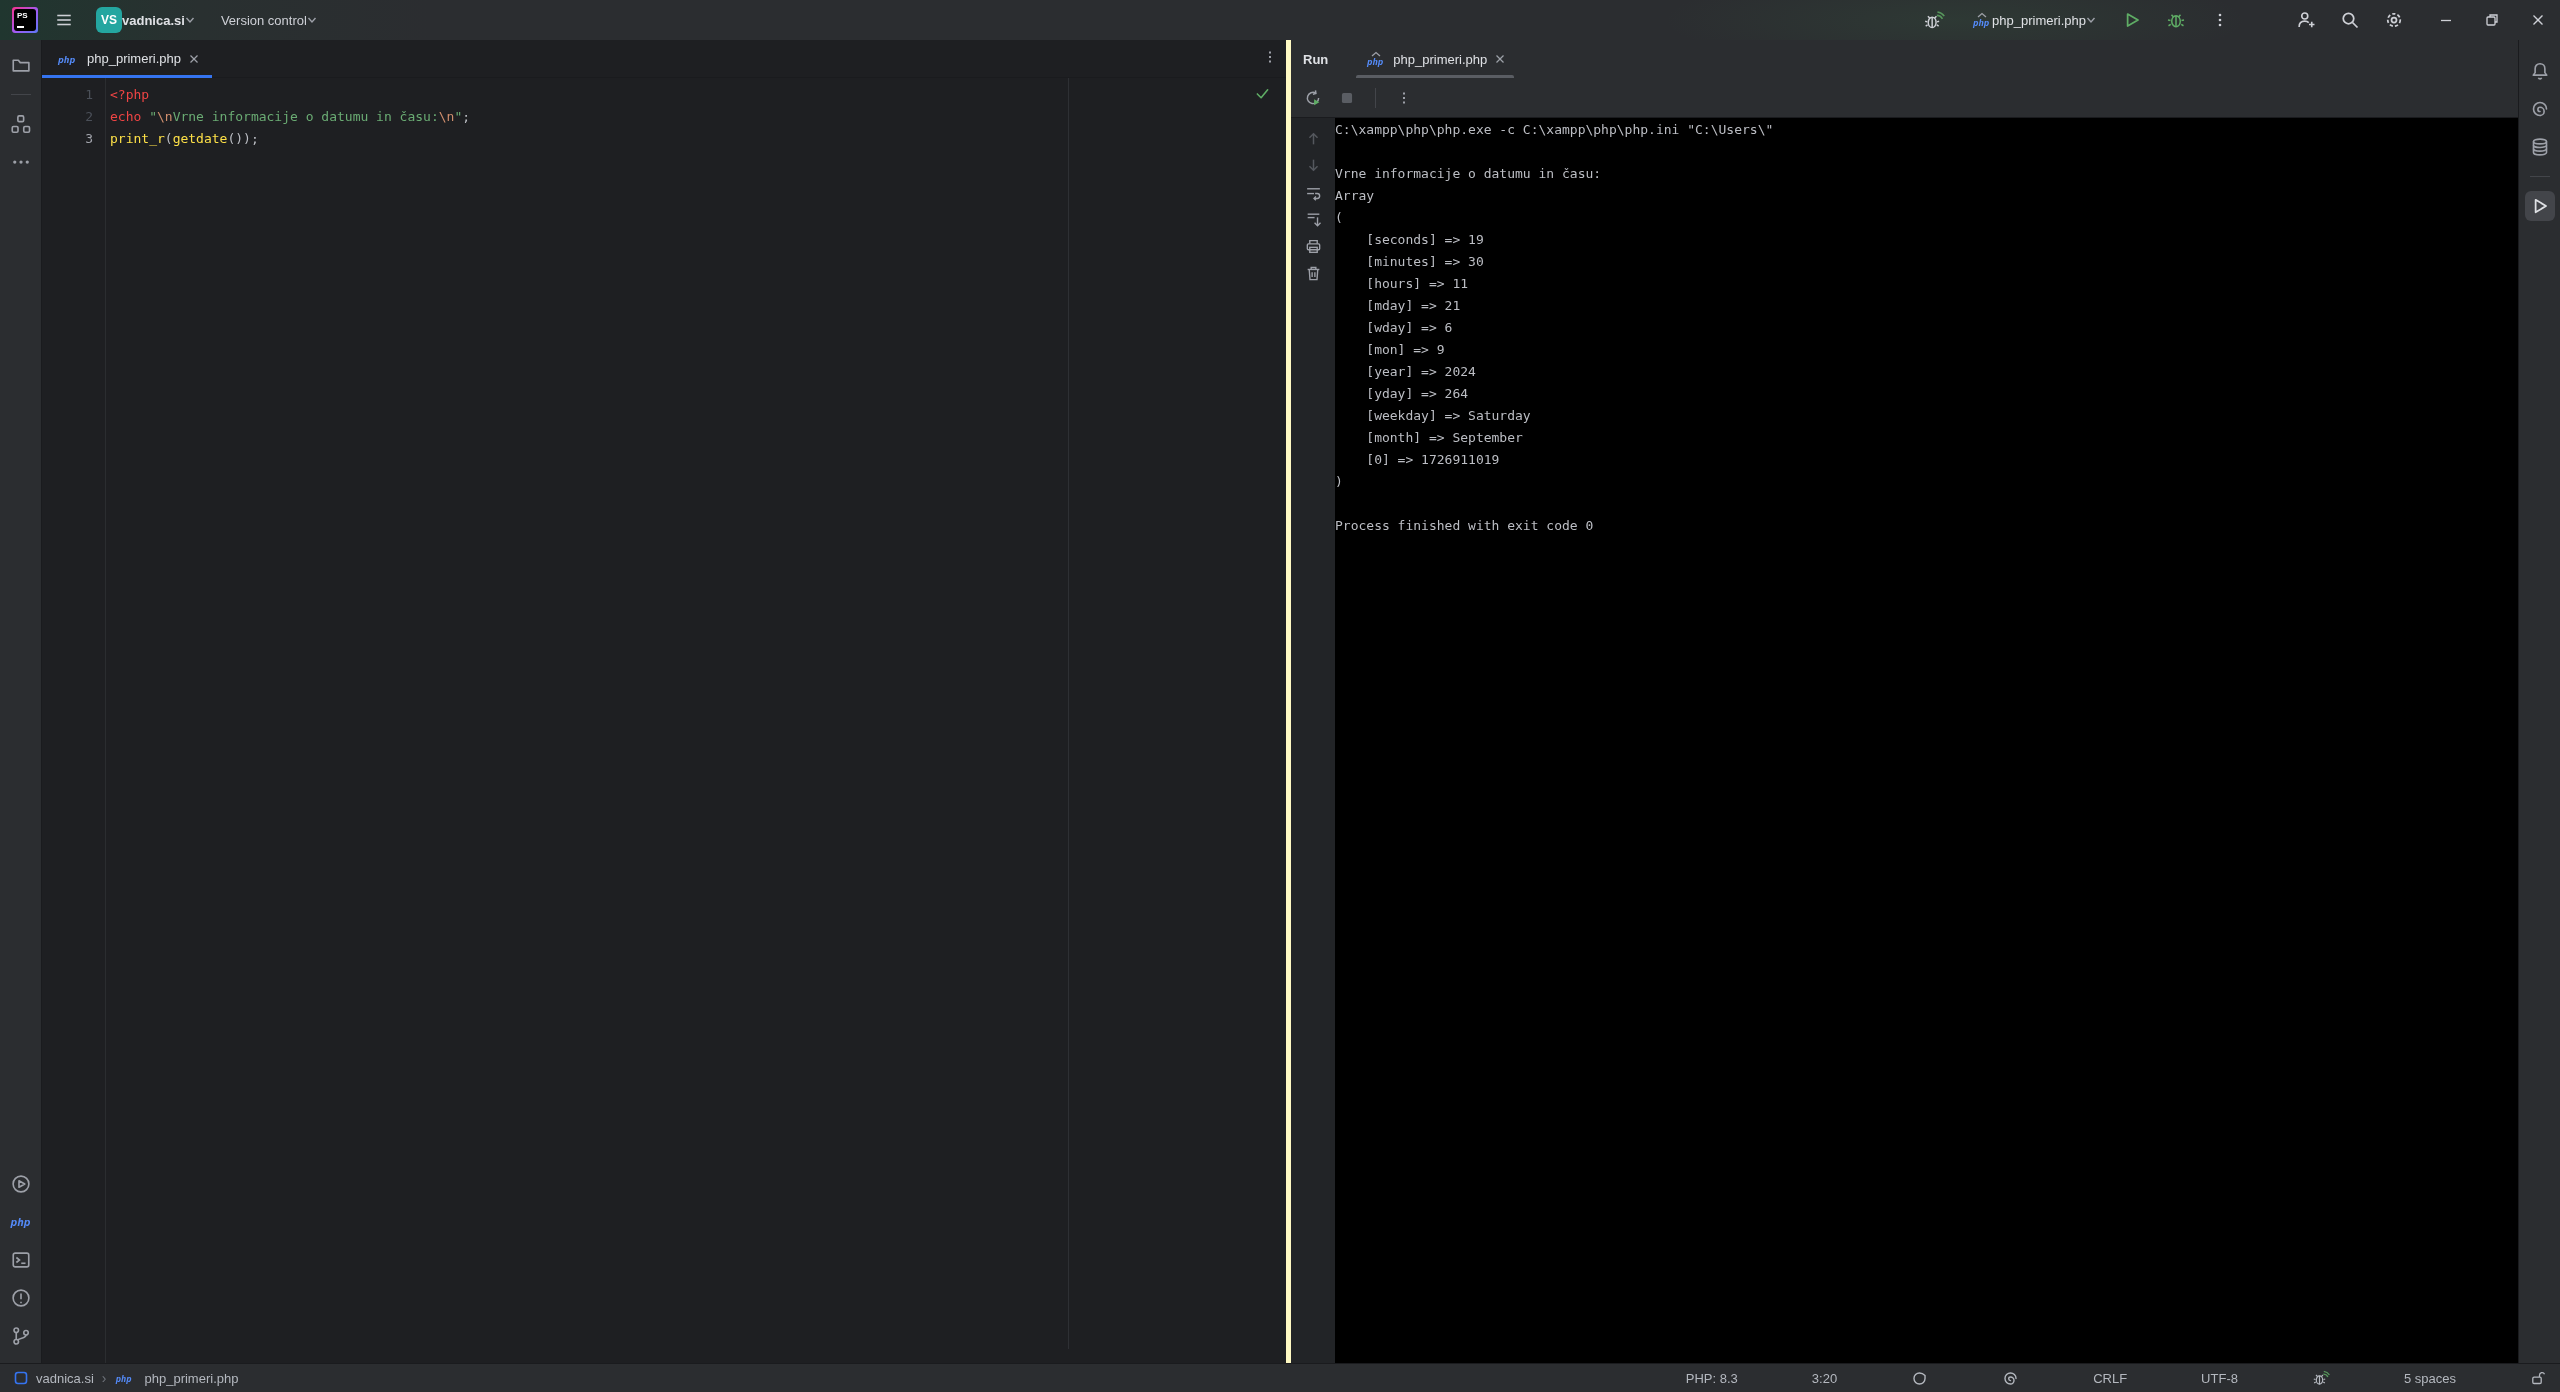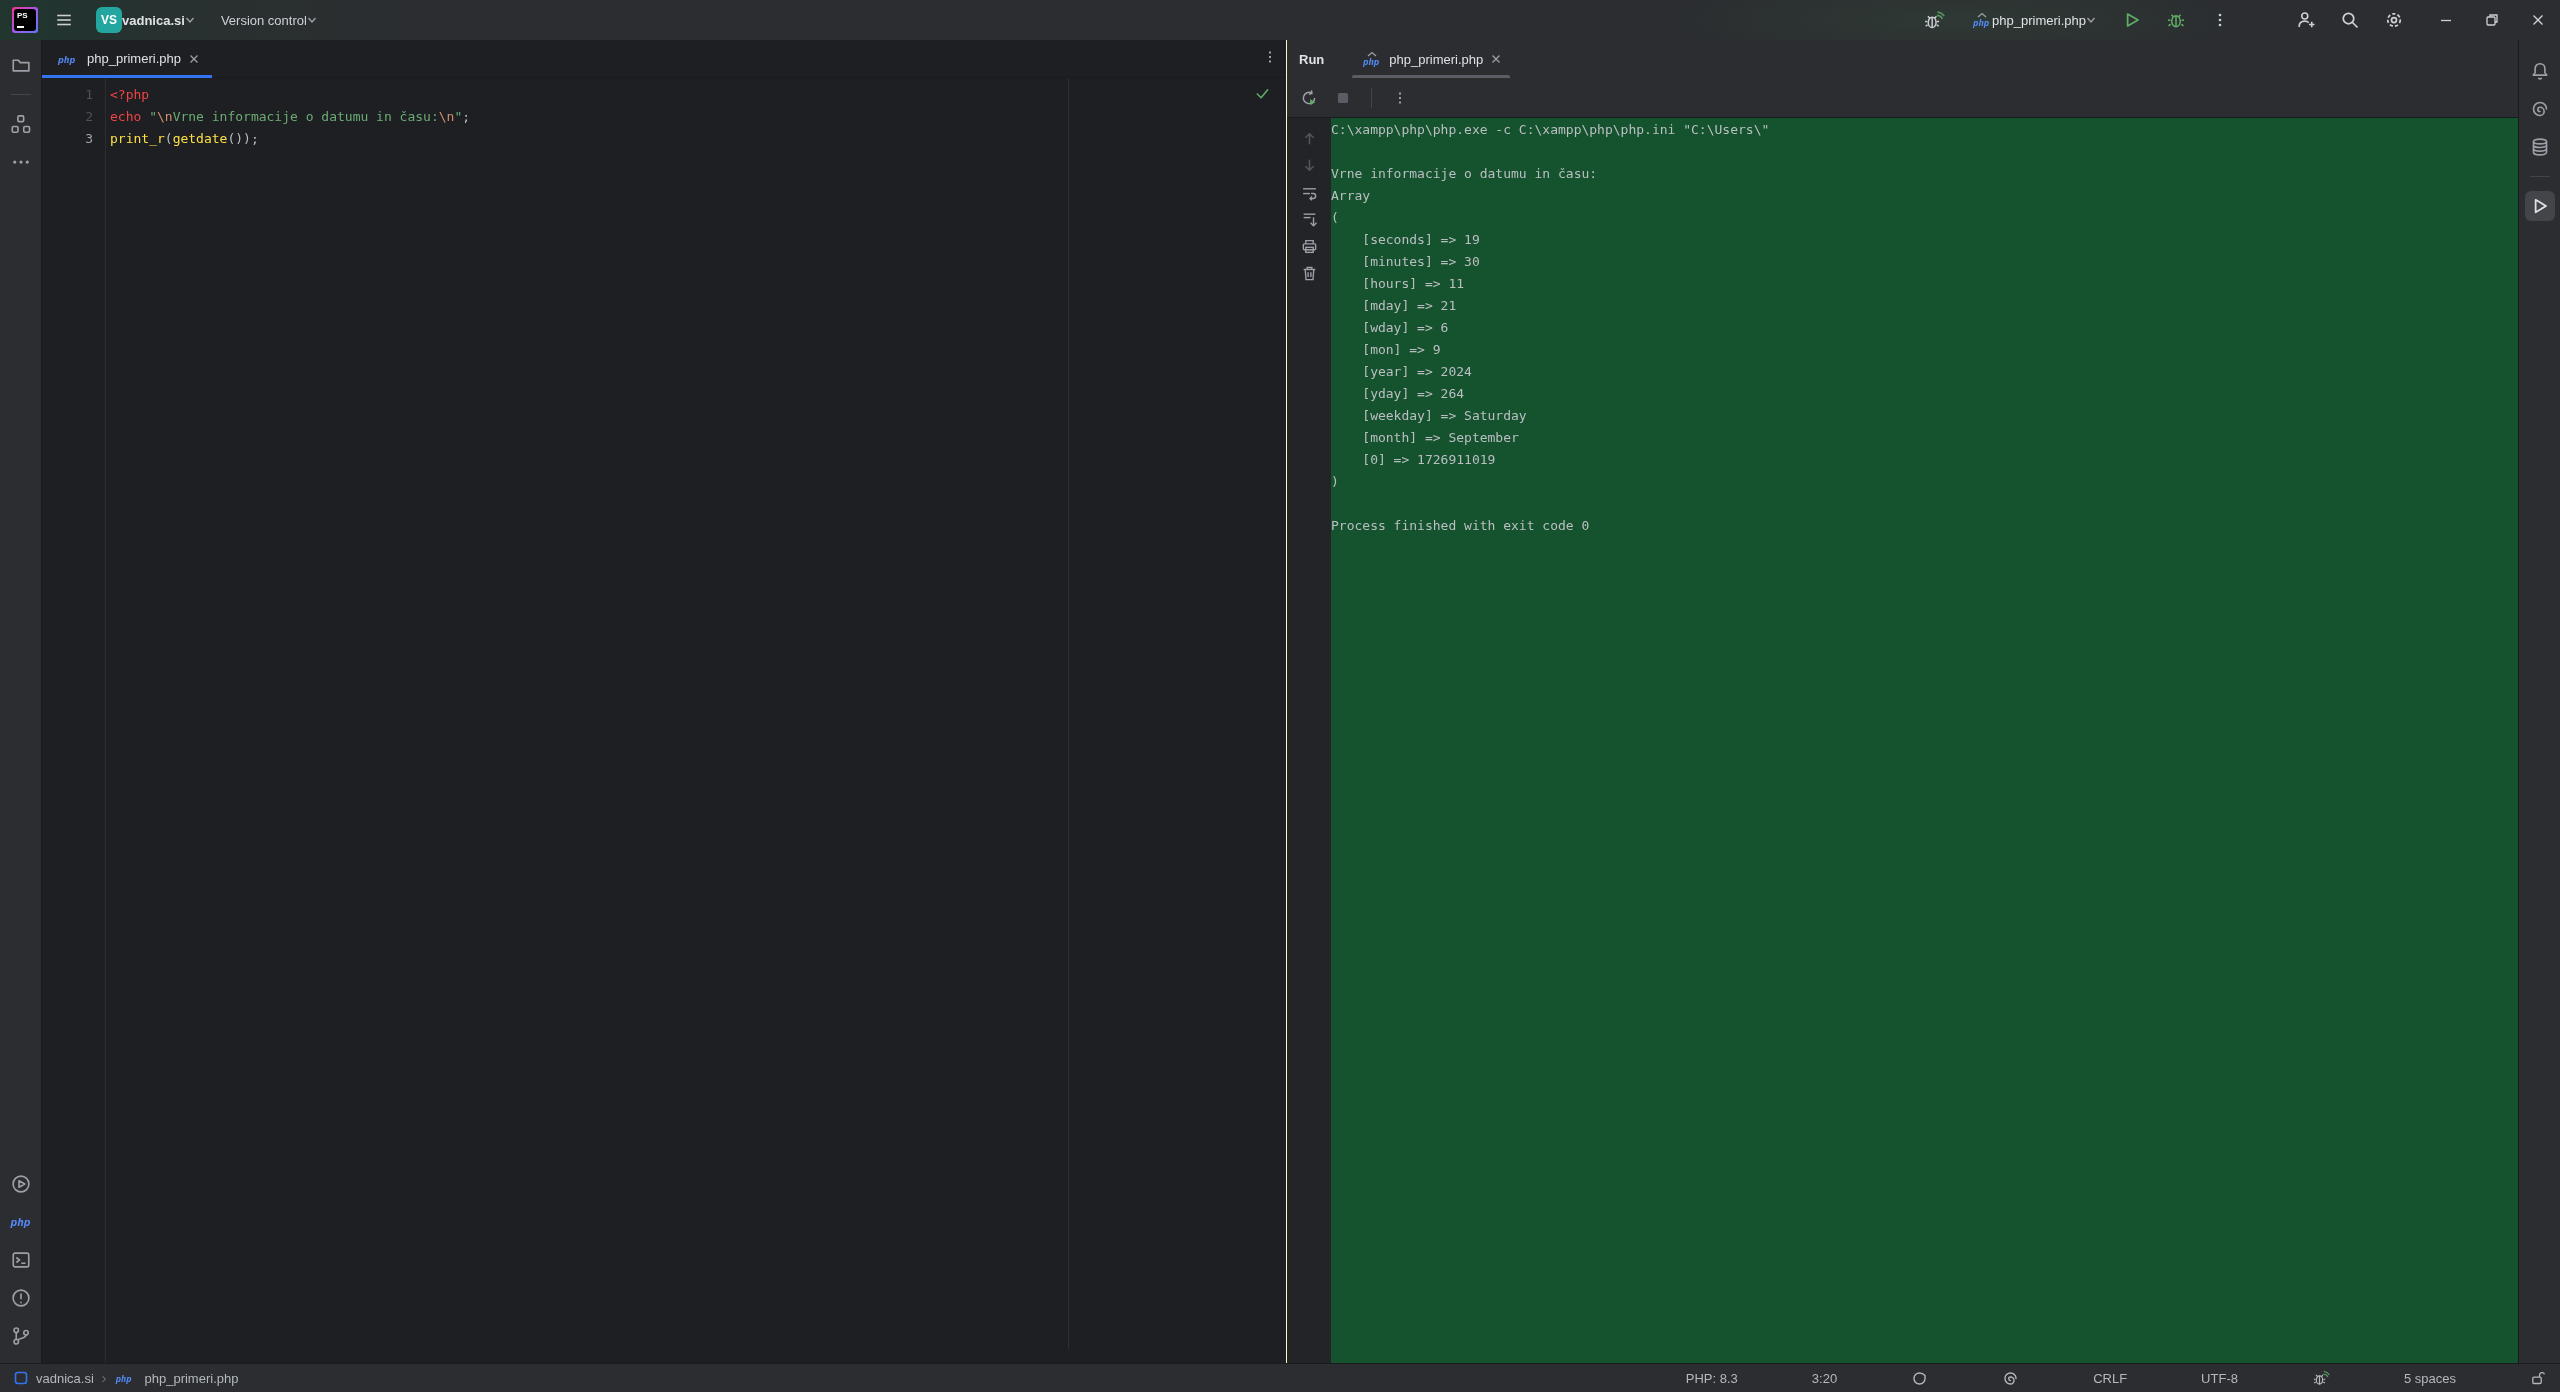--- a/index.html
+++ b/index.html
@@ -66,21 +66,21 @@
   }
   .gutter .gutter-line.active { color:#A1A3AB; }
   .code { padding:6px 0 0 4px; font-family:"DejaVu Sans Mono", monospace; font-size:13px; line-height:22px; }
   .code-line { white-space:pre; height:22px; }
   .tok-kw { color:#ef4444; } .tok-str { color:#6AAB73; } .tok-esc { color:#CF8E6D; }
   .tok-fn { color:#fde047; } .tok-pl { color:#BCBEC4; }
   .margin-guide { position:absolute; left:1026px; top:0; bottom:14px; width:1px; background:#2E3034; }
   .inspection { position:absolute; top:8px; right:16px; }
 
   
-  .run-zone { flex:1; display:flex; flex-direction:column; border-left:1px solid #fef9c3; background:#14532d; }
+  .run-zone { flex:1; display:flex; flex-direction:column; border-left:5px solid #fef9c3; background:#000000; }
   .run-header { height:38px; background:#2B2D30; display:flex; align-items:center; padding-left:12px; }
   .run-title { font-weight:bold; margin-right:24px; }
   .run-tab { display:flex; align-items:center; gap:7px; padding:0 12px; height:100%; position:relative; color:#DFE1E5; }
   .run-tab::after { content:""; position:absolute; left:4px; right:4px; bottom:0; height:3px; border-radius:2px 2px 0 0; background:#5A5D63; }
   .run-toolbar { height:40px; background:#2B2D30; border-bottom:1px solid #1A1B1E; display:flex; align-items:center; gap:6px; padding-left:8px; }
   .vsep { width:1px; height:20px; background:#43454A; margin:0 8px; }
   .run-body { flex:1; display:flex; }
   .console-toolbar { width:44px; display:flex; flex-direction:column; align-items:center; padding-top:12px; gap:10px; background:#222427; }
   .console {
     flex:1; margin:0; padding:1px 0 0 0; font-family:"DejaVu Sans Mono", monospace;

